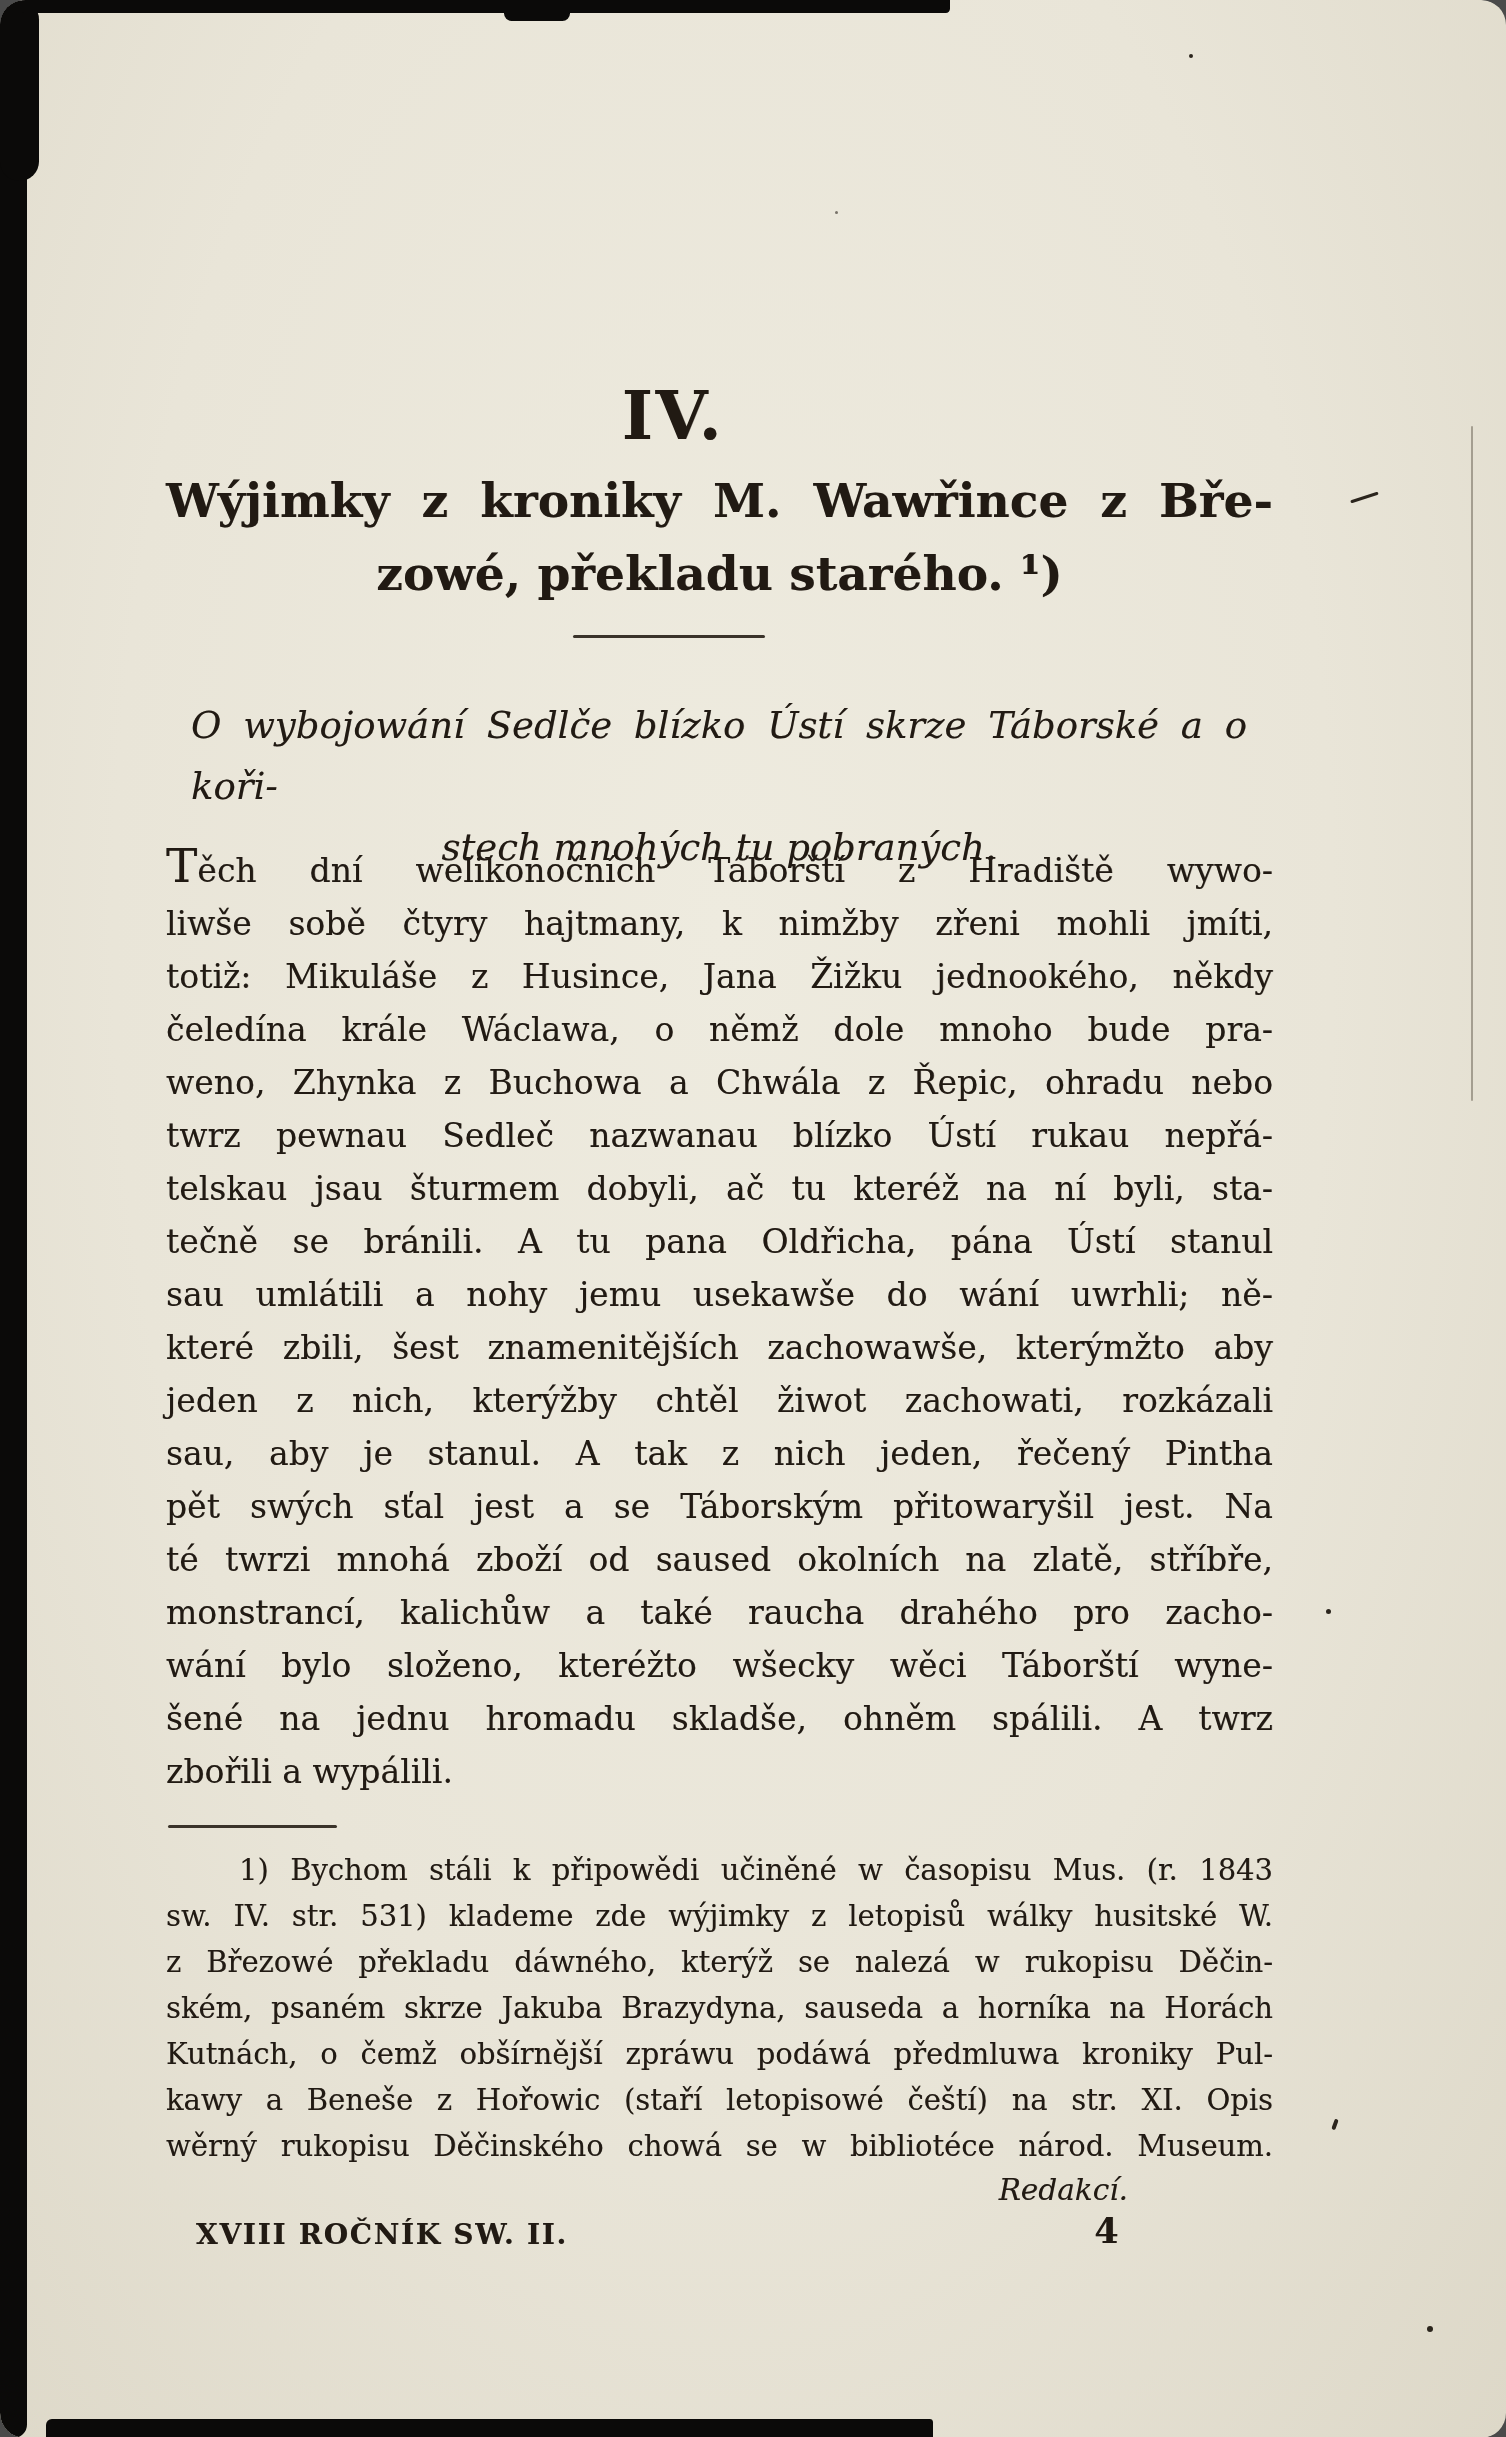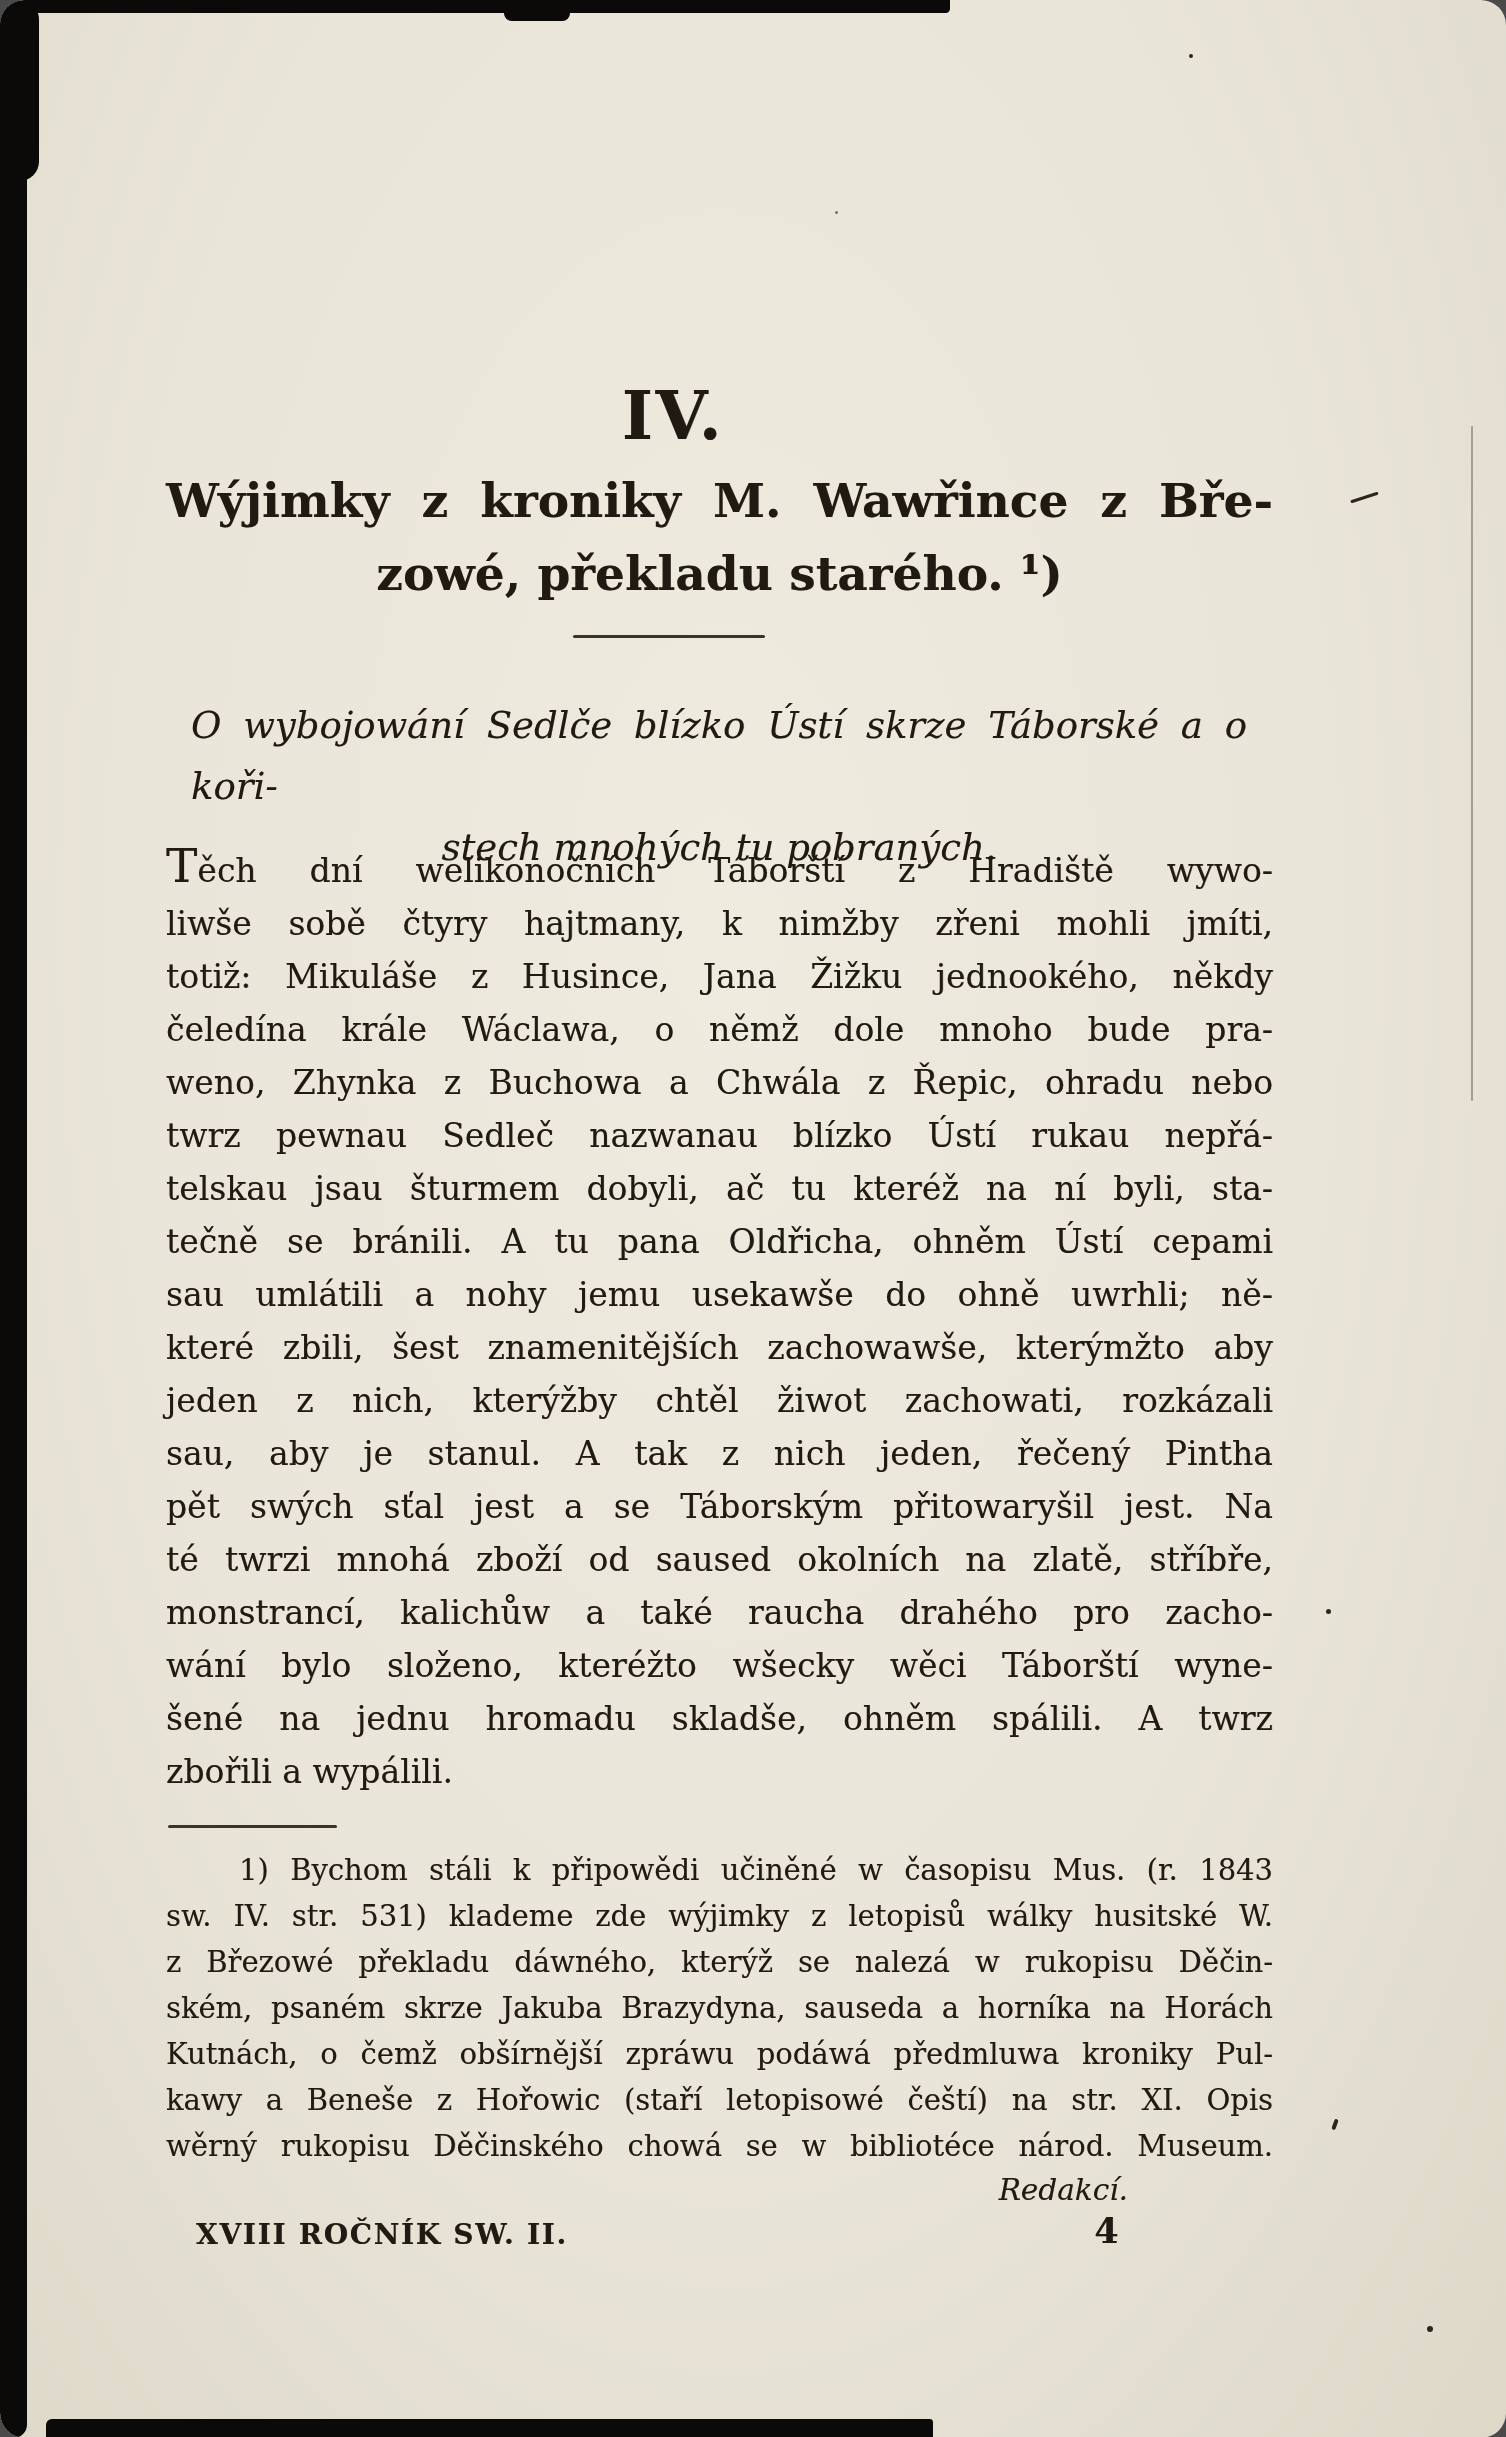--- a/index.html
+++ b/index.html
@@ -99,22 +99,22 @@
       </div>
 
     <div class="body-block">
         <div class="line first">Těch dní welikonočních Táborští z Hradiště wywo-</div>
         <div class="line">liwše sobě čtyry hajtmany, k nimžby zřeni mohli jmíti,</div>
         <div class="line">totiž: Mikuláše z Husince, Jana Žižku jednookého, někdy</div>
         <div class="line">čeledína krále Wáclawa, o němž dole mnoho bude pra-</div>
         <div class="line">weno, Zhynka z Buchowa a Chwála z Řepic, ohradu nebo</div>
         <div class="line">twrz pewnau Sedleč nazwanau blízko Ústí rukau nepřá-</div>
         <div class="line">telskau jsau šturmem dobyli, ač tu kteréž na ní byli, sta-</div>
-        <div class="line">tečně se bránili. A tu pana Oldřicha, ohněm Ústí cepami</div>
-        <div class="line">sau umlátili a nohy jemu usekawše do ohně uwrhli; ně-</div>
+        <div class="line">tečně se bránili. A tu pana Oldřicha, pána Ústí stanul</div>
+        <div class="line">sau umlátili a nohy jemu usekawše do wání uwrhli; ně-</div>
         <div class="line">které zbili, šest znamenitějších zachowawše, kterýmžto aby</div>
         <div class="line">jeden z nich, kterýžby chtěl žiwot zachowati, rozkázali</div>
         <div class="line">sau, aby je stanul. A tak z nich jeden, řečený Pintha</div>
         <div class="line">pět swých sťal jest a se Táborským přitowaryšil jest. Na</div>
         <div class="line">té twrzi mnohá zboží od saused okolních na zlatě, stříbře,</div>
         <div class="line">monstrancí, kalichůw a také raucha drahého pro zacho-</div>
         <div class="line">wání bylo složeno, kteréžto wšecky wěci Táborští wyne-</div>
         <div class="line">šené na jednu hromadu skladše, ohněm spálili. A twrz</div>
         <div class="line last">zbořili a wypálili.</div>
       </div>

